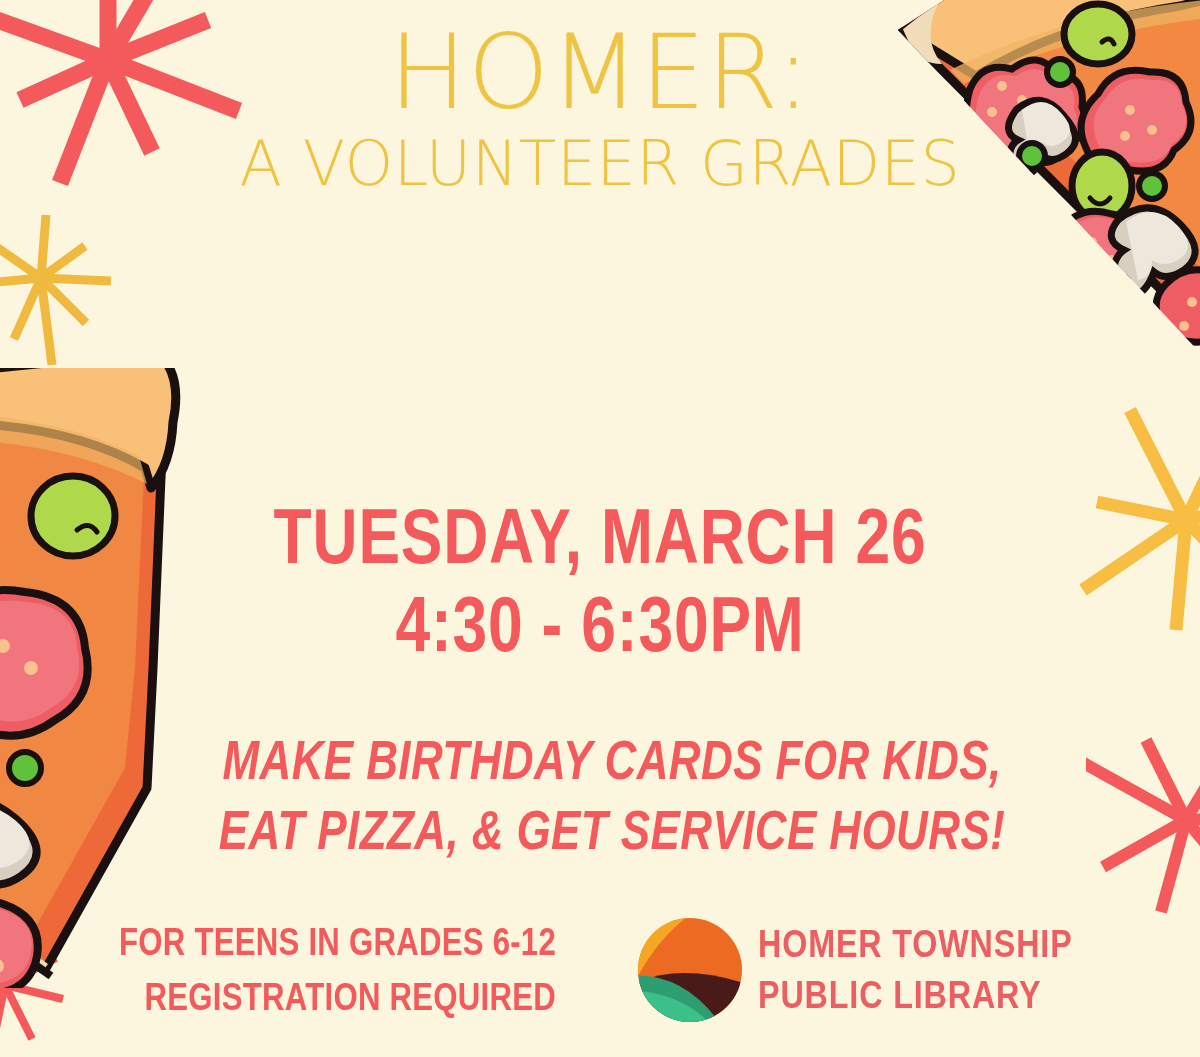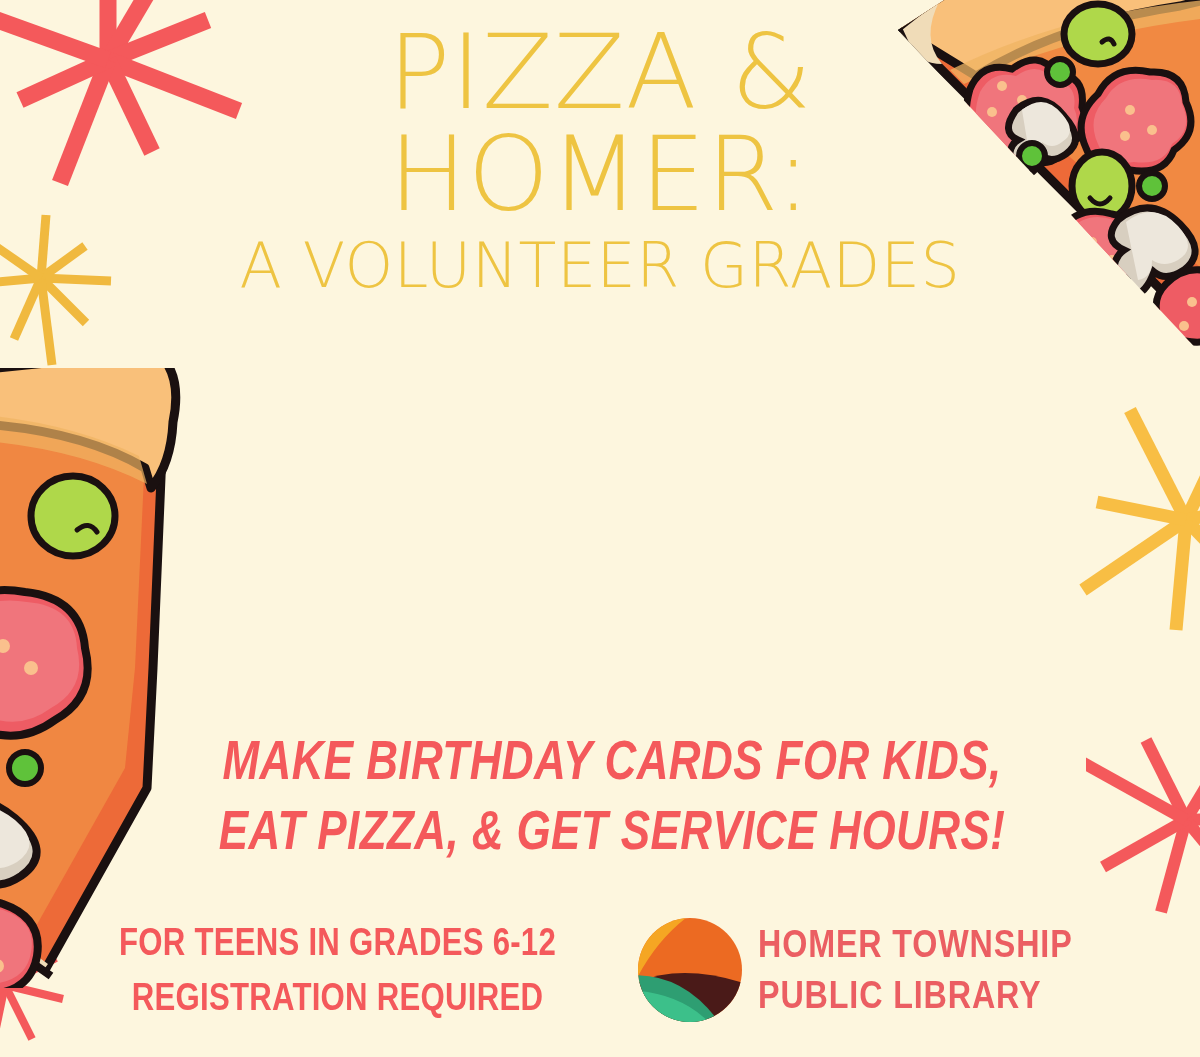--- a/index.html
+++ b/index.html
@@ -109,21 +109,21 @@
   .footer {
     position: absolute;
     left: 0;
     top: 915px;
     width: 1200px;
     display: flex;
     align-items: center;
     justify-content: center;
     gap: 34px;
   }
-  .footer-text { text-align: center; }
+  .footer-text { text-align: right; }
   .footer-line {
     display: block;
     color: #F4595B;
     font-family: "Liberation Sans Narrow", "Liberation Sans", sans-serif;
     font-weight: bold;
     font-size: 38px;
     line-height: 1.45;
     letter-spacing: 0.3px;
     transform: scaleX(0.82);
     transform-origin: center center;
@@ -327,25 +327,28 @@
       <path d="M 60 556 q 22 -24 58 -14 q 34 12 28 42 q -4 28 -38 32 q -36 2 -48 -22 q -12 -24 0 -38 Z" fill="#F0757C" stroke="none"></path>
       <circle cx="88" cy="572" r="7" fill="#FAC08D"></circle>
       <circle cx="74" cy="602" r="7" fill="#FAC08D"></circle>
       <circle cx="112" cy="598" r="7" fill="#FAC08D"></circle>
     </g>
   </svg>
 
   <div class="content">
 
     <div class="title-block">
-      <span class="title-line">PIZZA &amp;</span>
       <span class="title-line l3">HOMER:</span>
       <span class="subtitle-line">A VOLUNTEER GRADES</span>
     </div>
 
+    <div class="date-block">
+      <span class="date-line">TUESDAY, MARCH 26</span>
+      <span class="date-line">4:30 - 6:30PM</span>
+    </div>
 
     <div class="desc-block">
       <span class="desc-line">MAKE BIRTHDAY CARDS FOR KIDS,</span>
       <span class="desc-line">EAT PIZZA, &amp; GET SERVICE HOURS!</span>
     </div>
 
     <div class="footer">
       <div class="footer-text">
         <span class="footer-line">FOR TEENS IN GRADES 6-12</span>
         <span class="footer-line">REGISTRATION REQUIRED</span>

